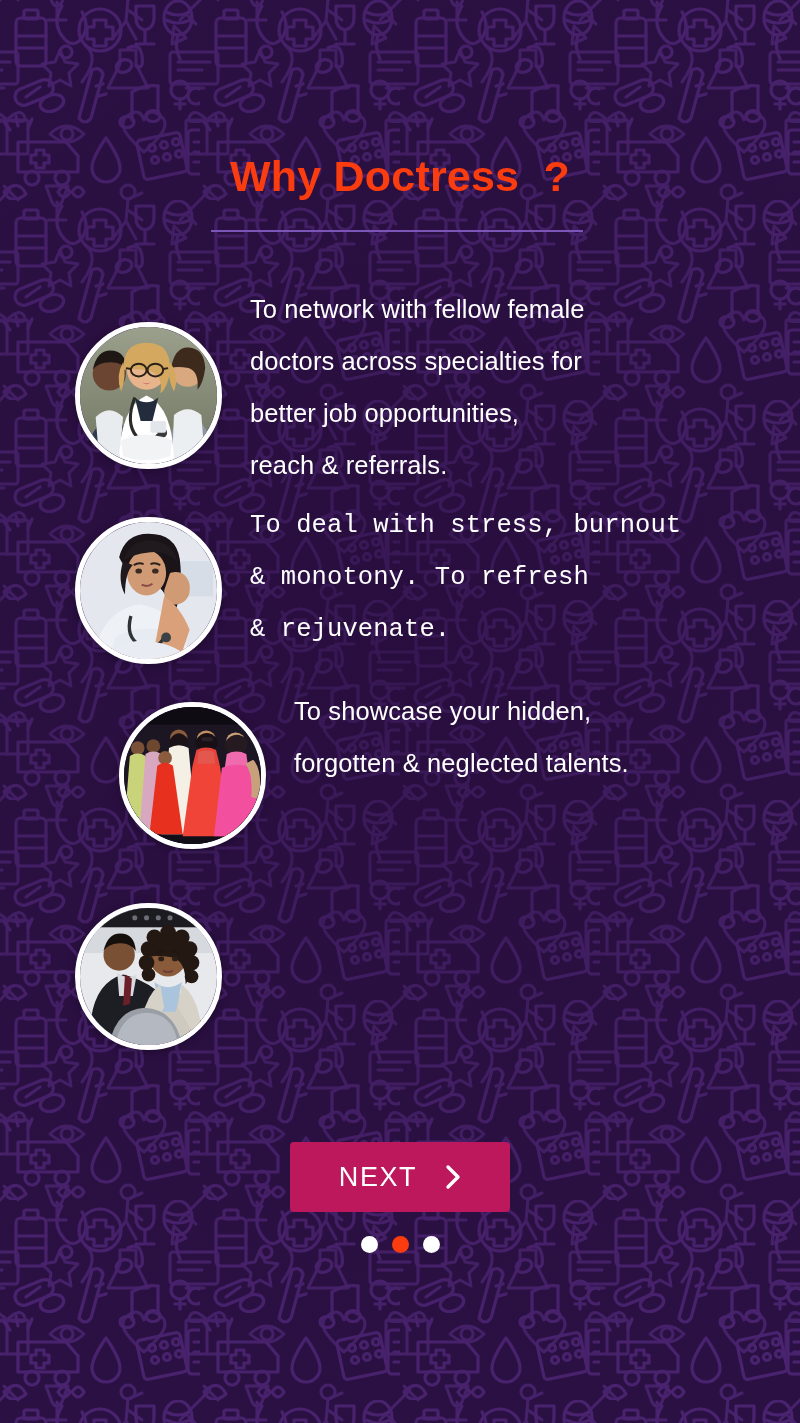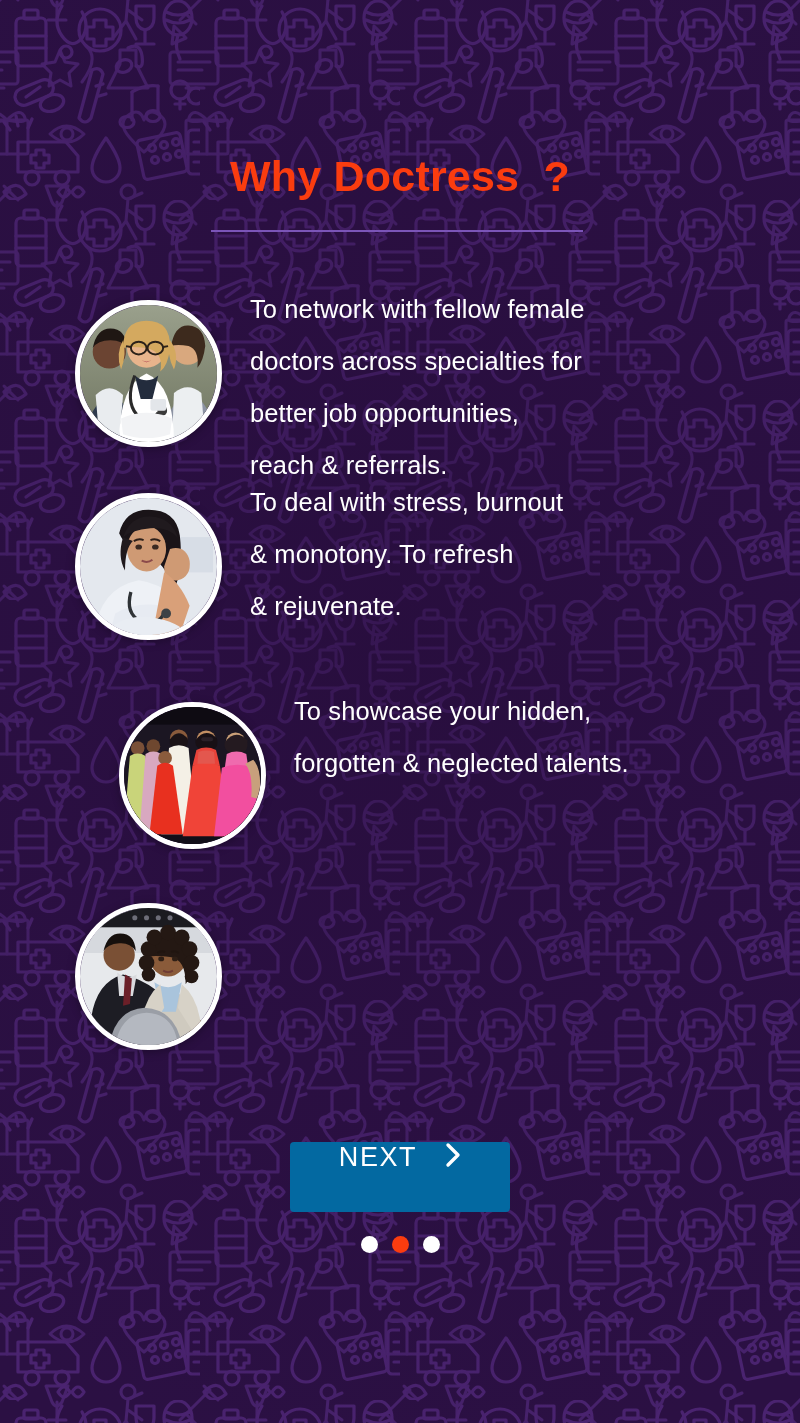--- a/index.html
+++ b/index.html
@@ -56,22 +56,22 @@
   }
 
   
   .features { position:absolute; left:0; top:283px; width:800px; }
   .feature {
     position:absolute;
     left:0; width:800px;
     display:flex;
     align-items:flex-start;
   }
-  .feature[data-idx="0"] { top:0px; }
-  .feature[data-idx="1"] { top:193px; }
+  .feature[data-idx="0"] { top:0px;align-items:center; }
+  .feature[data-idx="1"] { top:217px;font-family:Liberation Mono, monospace; }
   .feature[data-idx="2"] { top:402px;margin-left:44px; }
   .feature[data-idx="3"] { top:603px; }
 
   .avatar-wrap {
     position:relative;
     flex:0 0 auto;
     margin-left:75px;
     width:147px; height:147px;
   }
   .feature[data-idx="0"] .avatar-wrap { margin-top:17px; }
@@ -98,24 +98,25 @@
     line-height:52px;
     font-weight:400;
     letter-spacing:0.1px;
     white-space:pre-line;
   }
 
   
   .cta-wrap { position:absolute; left:0; top:1142px; width:800px; text-align:center; }
   .next-btn {
     display:inline-flex;
+    align-items:center;
     justify-content:center;
     gap:28px;
     width:220px; height:70px;
-    background:#0369a1;
+    background:#be185d;
     color:#ffffff;
     border:none;
     border-radius:4px;
     font-family:"Liberation Sans", sans-serif;
     font-size:27px;
     letter-spacing:1.6px;
     cursor:pointer;
   }
   .next-btn .chev { display:block; width:16px; height:26px; }
 

